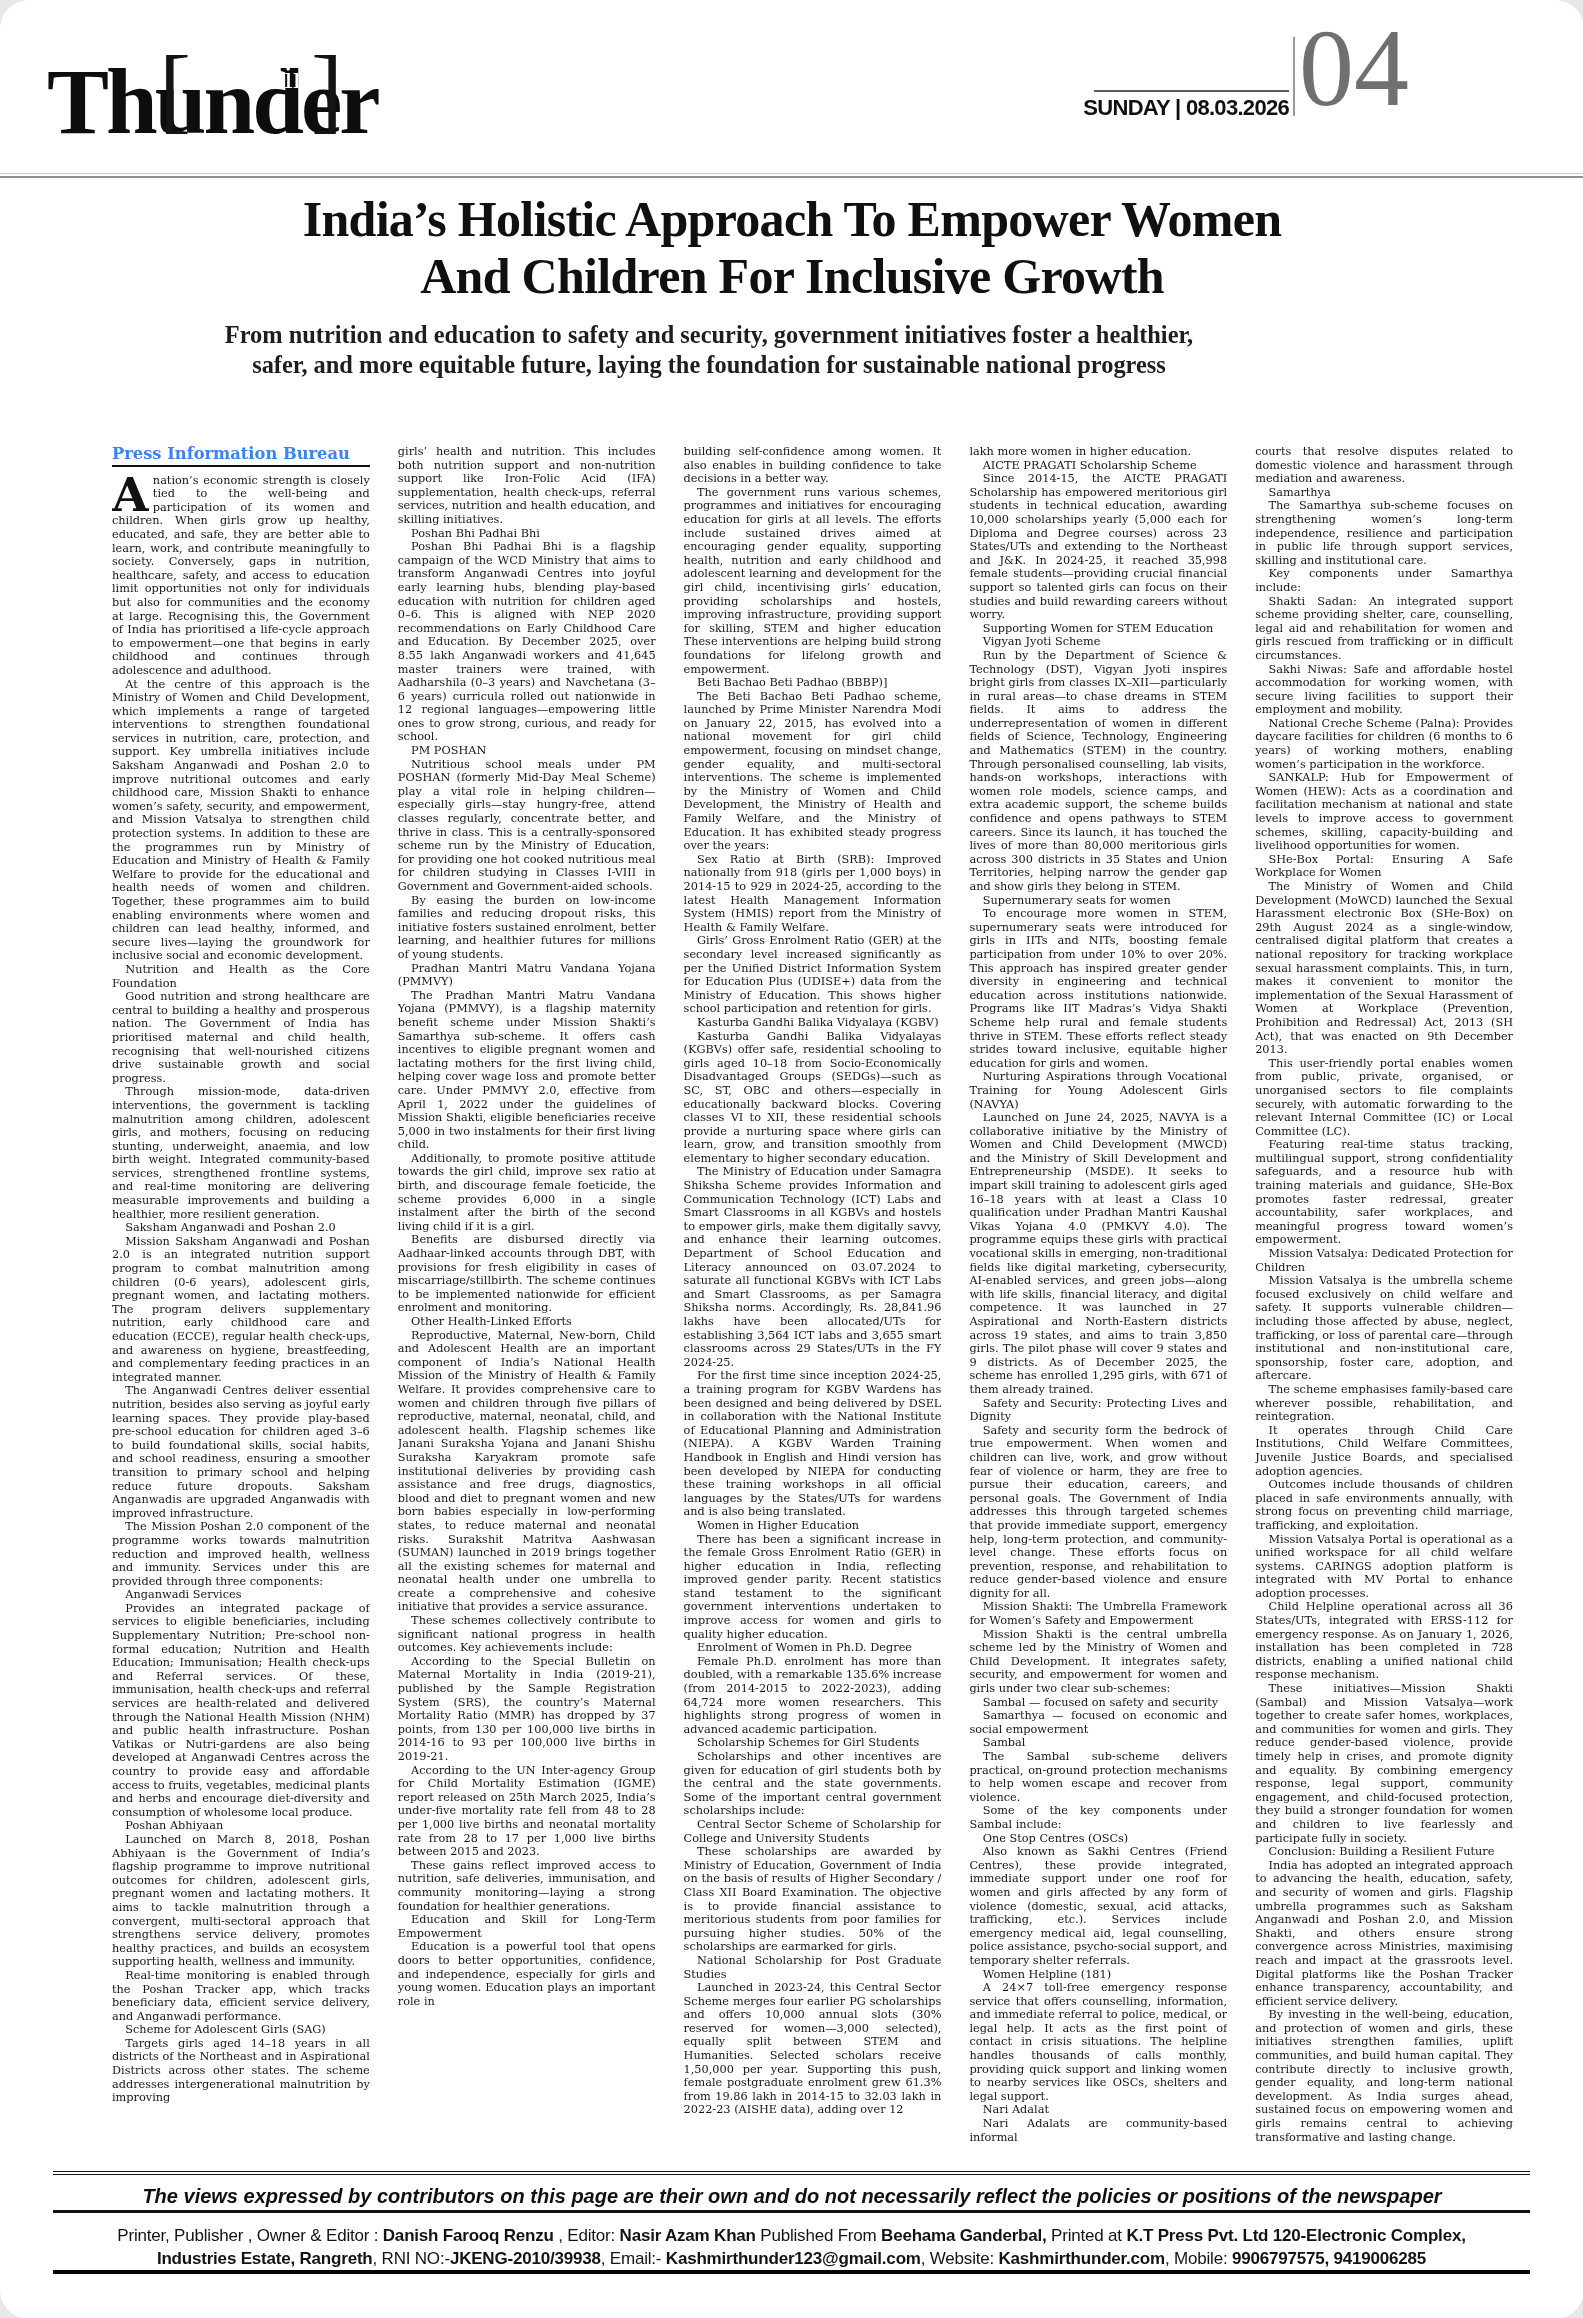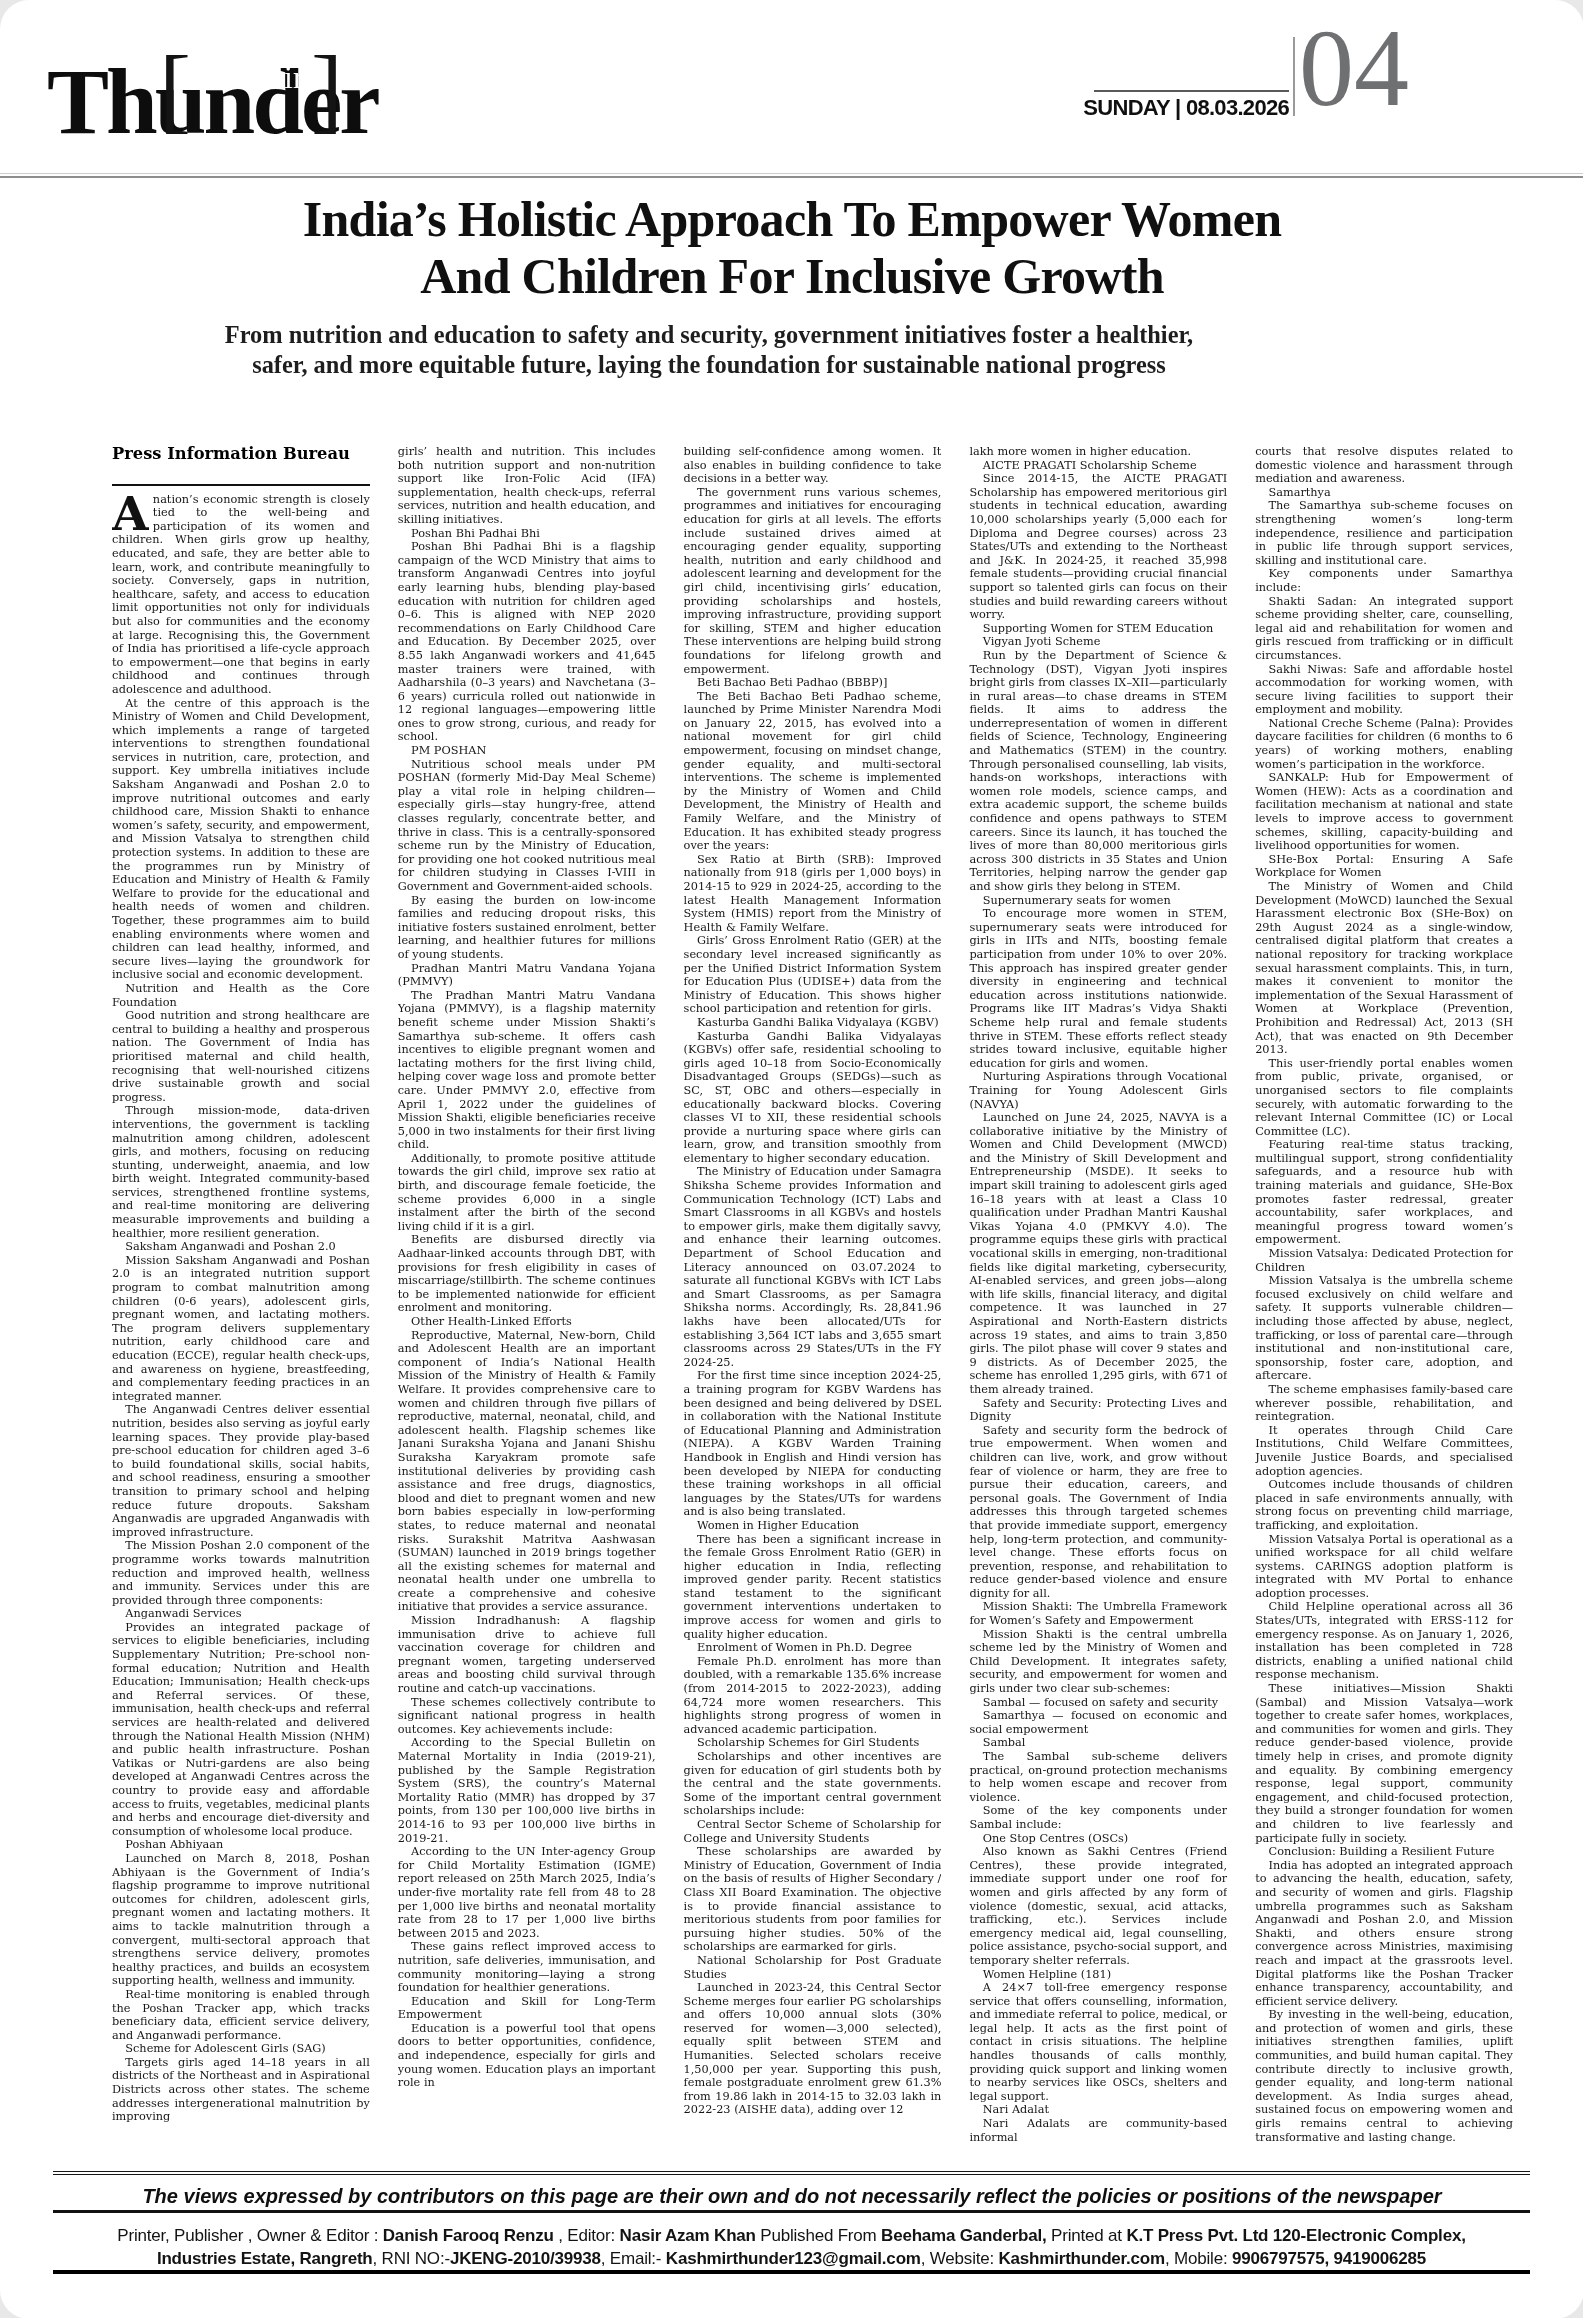--- a/index.html
+++ b/index.html
@@ -30,22 +30,22 @@
   .headline{position:absolute;left:0;top:191px;width:1584px;text-align:center;
        font-family:"Liberation Serif",serif;font-weight:700;font-size:50px;line-height:1.14;
        letter-spacing:-0.7px;color:#101010;}
   .subhead{position:absolute;left:0;top:320px;width:1346px;text-align:center;
        font-family:"Liberation Serif",serif;font-weight:700;font-size:24.4px;line-height:1.24;
        color:#1e1e1e;margin-left:36px;}
   
   .bodygrid{position:absolute;left:112px;top:445px;width:1401px;height:1699px;
        display:grid;grid-template-columns:repeat(5,1fr);column-gap:28px;overflow:hidden;}
   .col{overflow:hidden;}
-  .byline{font-weight:700;font-size:16.3px;line-height:1.1;color:#000000;
-       border-bottom:2.2px solid #111;padding-bottom:21px;margin-bottom:6.7px;}
+  .byline{font-weight:700;font-size:16.3px;line-height:1.1;color:#3b82f6;
+       border-bottom:2.2px solid #111;padding-bottom:2px;margin-bottom:6.7px;}
   .para{margin:0;font-size:11.3px;line-height:13.6px;text-align:justify;color:#161616;}
   .para.ind{text-indent:13.3px;}
   .dropcap{float:left;font-weight:700;font-size:47px;line-height:37px;padding:2.2px 4.4px 0 0;
        color:#111;}
   
   .disc-rule-top{position:absolute;left:53px;top:2171px;width:1477px;height:2.2px;
        border-top:1.5px solid #151515;border-bottom:1.5px solid #151515;}
   .disclaimer{position:absolute;left:0;top:2185px;width:1584px;text-align:center;
        font-family:"Liberation Sans",sans-serif;font-style:italic;font-weight:700;
        font-size:20px;color:#101010;}
@@ -107,21 +107,20 @@
         <p class="para ind">Poshan Bhi Padhai Bhi is a flagship campaign of the WCD Ministry that aims to transform Anganwadi Centres into joyful early learning hubs, blending play-based education with nutrition for children aged 0–6. This is aligned with NEP 2020 recommendations on Early Childhood Care and Education.  By December 2025, over 8.55 lakh Anganwadi workers and 41,645 master trainers were trained, with Aadharshila (0–3 years) and Navchetana (3–6 years) curricula rolled out nationwide in 12 regional languages—empowering little ones to grow strong, curious, and ready for school.</p>
         <p class="para ind">PM POSHAN</p>
         <p class="para ind">Nutritious school meals under PM POSHAN (formerly Mid-Day Meal Scheme) play a vital role in helping children—especially girls—stay hungry-free, attend classes regularly, concentrate better, and thrive in class. This is a centrally-sponsored scheme run by the Ministry of Education, for providing one hot cooked nutritious meal for children studying in Classes I-VIII in Government and Government-aided schools.</p>
         <p class="para ind">By easing the burden on low-income families and reducing dropout risks, this initiative fosters sustained enrolment, better learning, and healthier futures for millions of young students.</p>
         <p class="para ind">Pradhan Mantri Matru Vandana Yojana (PMMVY)</p>
         <p class="para ind">The Pradhan Mantri Matru Vandana Yojana (PMMVY), is a flagship maternity benefit scheme under Mission Shakti’s Samarthya sub-scheme. It offers cash incentives to eligible pregnant women and lactating mothers for the first living child, helping cover wage loss and promote better care. Under PMMVY 2.0, effective from April 1, 2022 under the guidelines of Mission Shakti, eligible beneficiaries receive  5,000 in two instalments for their first living child.</p>
         <p class="para ind">Additionally, to promote positive attitude towards the girl child, improve sex ratio at birth, and discourage female foeticide, the scheme provides  6,000 in a single instalment after the birth of the second living child if it is a girl.</p>
         <p class="para ind">Benefits are disbursed directly via Aadhaar-linked accounts through DBT, with provisions for fresh eligibility in cases of miscarriage/stillbirth.  The scheme continues to be implemented nationwide for efficient enrolment and monitoring.</p>
         <p class="para ind">Other Health-Linked Efforts</p>
         <p class="para ind">Reproductive, Maternal, New-born, Child and Adolescent Health are an important component of India’s National Health Mission of the Ministry of Health &amp; Family Welfare. It provides comprehensive care to women and children through five pillars of reproductive, maternal, neonatal, child, and adolescent health. Flagship schemes like Janani Suraksha Yojana and Janani Shishu Suraksha Karyakram promote safe institutional deliveries by providing cash assistance and free drugs, diagnostics, blood and diet to pregnant women and new born babies especially in low-performing states, to reduce maternal and neonatal risks. Surakshit Matritva Aashwasan (SUMAN) launched in 2019 brings together all the existing schemes for maternal and neonatal health under one umbrella to create a comprehensive and cohesive initiative that provides a service assurance.</p>
-        <p class="para ind">Mission Indradhanush: A flagship immunisation drive to achieve full vaccination coverage for children and pregnant women, targeting underserved areas and boosting child survival through routine and catch-up vaccinations.</p>
         <p class="para ind">These schemes collectively contribute to significant national progress in health outcomes. Key achievements include:</p>
         <p class="para ind">According to the Special Bulletin on Maternal Mortality in India (2019-21), published by the Sample Registration System (SRS), the country’s Maternal Mortality Ratio (MMR) has dropped by 37 points, from 130 per 100,000 live births in 2014-16 to 93 per 100,000 live births in 2019-21.</p>
         <p class="para ind">According to the UN Inter-agency Group for Child Mortality Estimation (IGME) report released on 25th March 2025, India’s under-five mortality rate fell from 48 to 28 per 1,000 live births and neonatal mortality rate from 28 to 17 per 1,000 live births between 2015 and 2023.</p>
         <p class="para ind">These gains reflect improved access to nutrition, safe deliveries, immunisation, and community monitoring—laying a strong foundation for healthier generations.</p>
         <p class="para ind">Education and Skill for Long-Term Empowerment</p>
         <p class="para ind">Education is a powerful tool that opens doors to better opportunities, confidence, and independence, especially for girls and young women. Education plays an important role in</p>
       </div>
     <div class="col">
         <p class="para">building self-confidence among women. It also enables in building confidence to take decisions in a better way.</p>
         <p class="para ind">The government runs various schemes, programmes and initiatives for encouraging education for girls at all levels. The efforts include sustained drives aimed at encouraging gender equality, supporting health, nutrition and early childhood and adolescent learning and development for the girl child, incentivising girls’ education, providing scholarships and hostels, improving infrastructure, providing support for skilling, STEM and higher education  These interventions are helping build strong foundations for lifelong growth and empowerment.</p>

